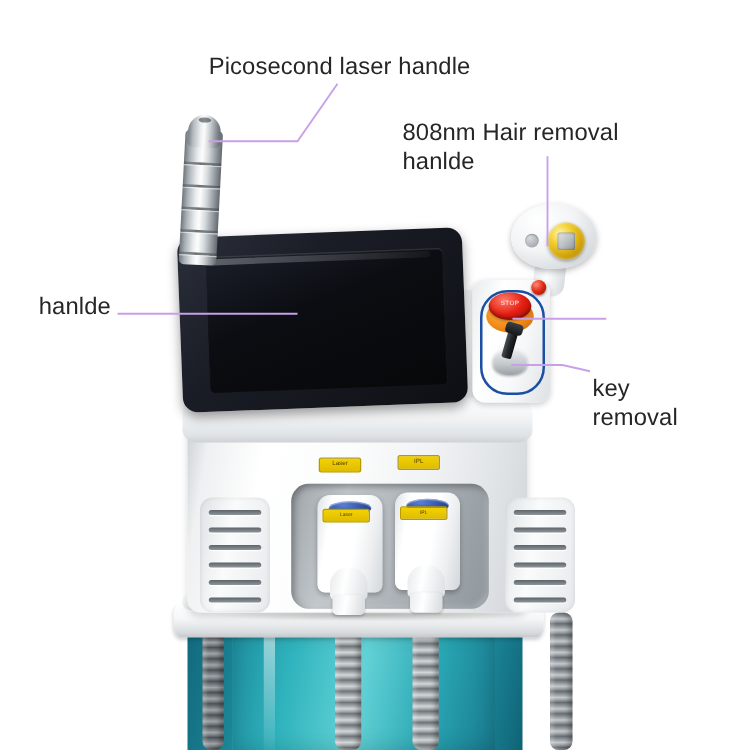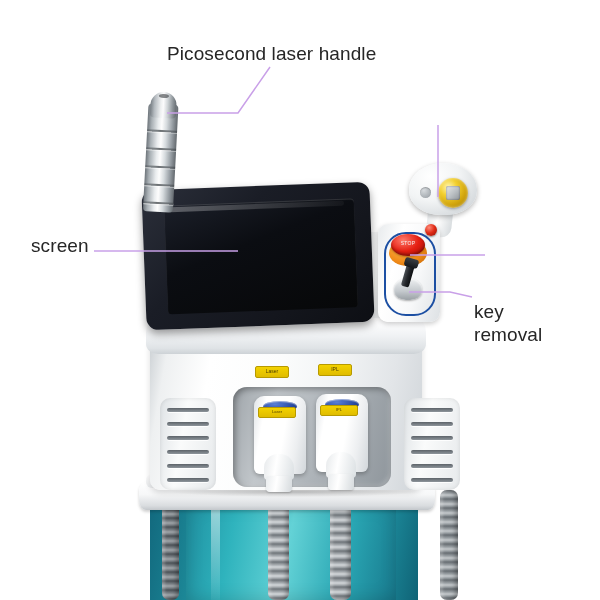--- a/index.html
+++ b/index.html
@@ -468,19 +468,20 @@
 
     <path d="M 94 251 L 238 251" fill="none" stroke="#c9a0e8" stroke-width="1.5"></path>
 
     <path d="M 485 255 L 410 255" fill="none" stroke="#c9a0e8" stroke-width="1.5"></path>
 
     <path d="M 472 297 L 450 292 L 409 292" fill="none" stroke="#c9a0e8" stroke-width="1.5"></path>
   </svg>
 
   <div class="callout" id="label-pico">Picosecond laser handle</div>
 
-
-  <div class="callout" id="label-screen">screen</div>
+  <div class="callout" id="label-808">808nm Hair removal hanlde</div>
+
+  <div class="callout" id="label-screen">hanlde</div>
 
 
   <div class="callout" id="label-key">key removal</div>
 
 </div>
 
 </body></html>

